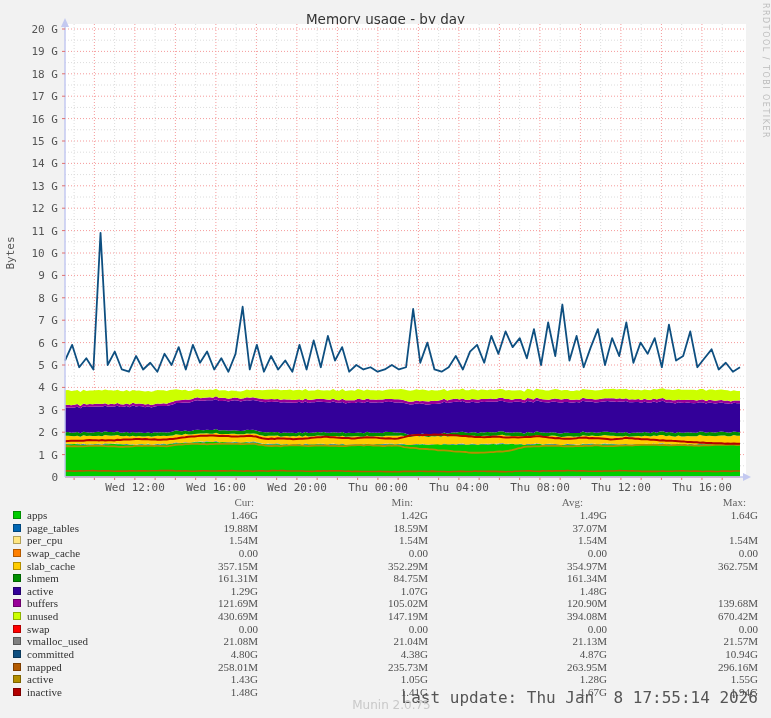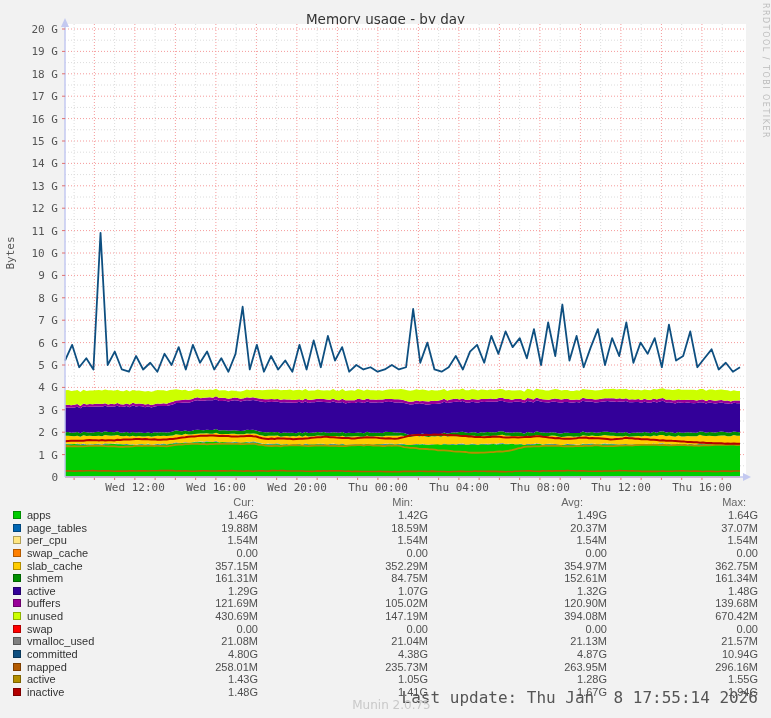--- a/index.html
+++ b/index.html
@@ -8,21 +8,21 @@
   .title{position:absolute;top:11px;left:0;right:0;text-align:center;
          font-size:13.5px;color:#333;}
   .ylabel{position:absolute;top:253px;left:10px;transform:translate(-50%,-50%) rotate(-90deg);
           white-space:nowrap;font-family:"DejaVu Sans Mono",monospace;font-size:11px;color:#555;}
   .watermark{position:absolute;top:3px;right:1px;writing-mode:vertical-rl;
              font-size:8px;letter-spacing:1.5px;color:#bdbdbd;}
   svg#chart{position:absolute;top:0;left:0;}
   .legend{position:absolute;top:496px;left:13px;width:745px;}
   .lrow{display:grid;grid-template-columns:14px 148px 83px 170px 179px 151px;
         height:12.65px;align-items:center;
-        font-family:Liberation Sans, sans-serif;font-size:11px;color:#333;}
+        font-family:Liberation Serif, serif;font-size:11px;color:#333;}
   .lname{white-space:pre;}
   .lval{text-align:right;color:#4f4f4f;white-space:pre;}
   .hdr{color:#666;}
   .hdr0{padding-right:4px;}.hdr1{padding-right:15px;}.hdr2{padding-right:24px;}.hdr3{padding-right:12px;}
   .sw{display:block;width:8px;height:8px;border:1px solid rgba(0,0,0,.3);box-sizing:border-box;}
   .lastupdate{position:absolute;top:688px;right:13px;white-space:pre;
               font-family:"DejaVu Sans Mono",monospace;font-size:16px;color:#555;}
   .muninver{position:absolute;top:698px;left:12px;right:0;text-align:center;
             font-size:12px;color:#c9c9c9;}
 </style>
@@ -229,21 +229,20 @@
         <span class="lval">1.49G</span>
         <span class="lval">1.64G</span>
       </div>
       <div class="lrow">
         <span>
           <span class="sw" style="background: rgb(0, 102, 179);"></span>
         </span>
         <span class="lname">page_tables</span>
         <span class="lval">19.88M</span>
         <span class="lval">18.59M</span>
-        <span class="lval">20.37M</span>
         <span class="lval">37.07M</span>
       </div>
       <div class="lrow">
         <span>
           <span class="sw" style="background: rgb(255, 230, 128);"></span>
         </span>
         <span class="lname">per_cpu</span>
         <span class="lval">1.54M</span>
         <span class="lval">1.54M</span>
         <span class="lval">1.54M</span>
@@ -269,31 +268,29 @@
         <span class="lval">354.97M</span>
         <span class="lval">362.75M</span>
       </div>
       <div class="lrow">
         <span>
           <span class="sw" style="background: rgb(0, 143, 0);"></span>
         </span>
         <span class="lname">shmem</span>
         <span class="lval">161.31M</span>
         <span class="lval">84.75M</span>
-        <span class="lval">152.61M</span>
         <span class="lval">161.34M</span>
       </div>
       <div class="lrow">
         <span>
           <span class="sw" style="background: rgb(51, 0, 153);"></span>
         </span>
         <span class="lname">active</span>
         <span class="lval">1.29G</span>
         <span class="lval">1.07G</span>
-        <span class="lval">1.32G</span>
         <span class="lval">1.48G</span>
       </div>
       <div class="lrow">
         <span>
           <span class="sw" style="background: rgb(153, 0, 153);"></span>
         </span>
         <span class="lname">buffers</span>
         <span class="lval">121.69M</span>
         <span class="lval">105.02M</span>
         <span class="lval">120.90M</span>

